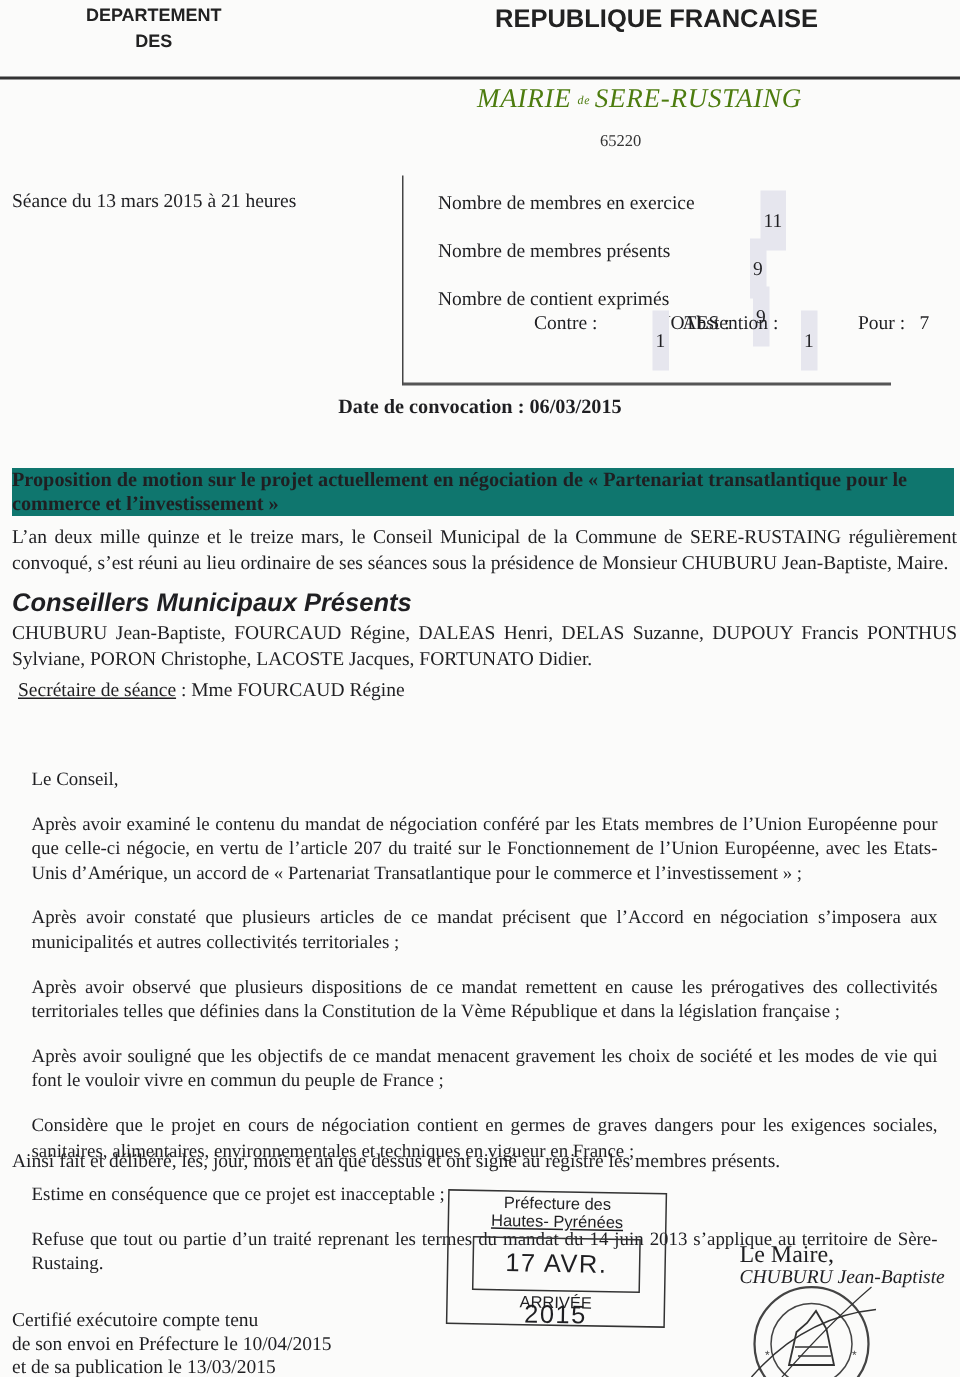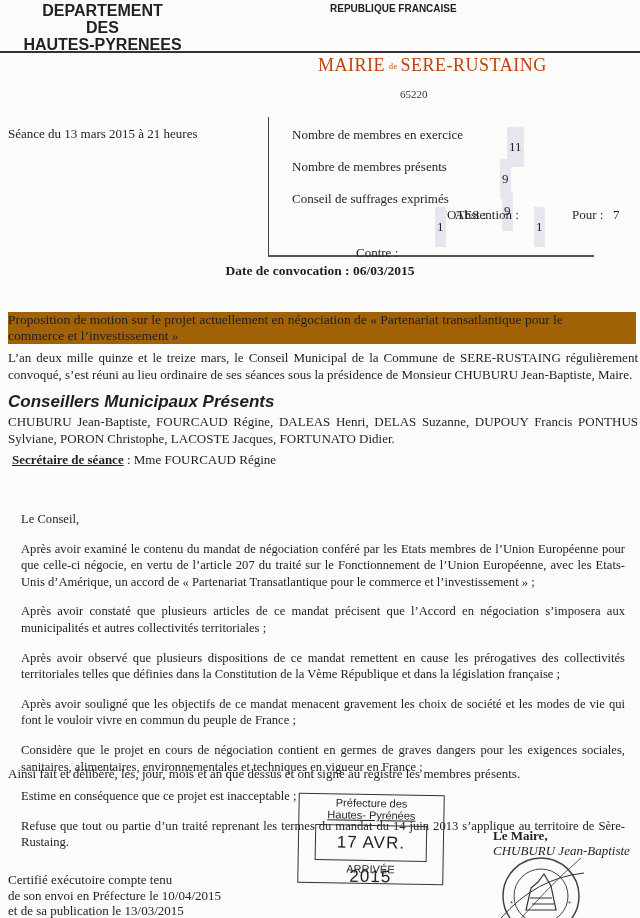--- a/index.html
+++ b/index.html
@@ -2,57 +2,56 @@
 <html><head>
 <meta charset="utf-8">
 <style>
   html, body { margin:0; padding:0; }
   body {
     width:640px; height:918px; background:#fbfbfa; position:relative; overflow:hidden;
     font-family: "Liberation Serif", serif; color:#1f1f22;
   }
   .abs { position:absolute; }
   .sans { font-family: "Liberation Sans", sans-serif; }
-  .hdr-left { left:0; top:2px; width:205px; text-align:center; font-size:16px; font-weight:bold; line-height:17px; color:#222; }
-  .hdr-right { left:330px; top:3px; font-size:10px; font-weight:bold; color:#222; }
+  .hdr-left { left:0; top:2px; width:205px; text-align:center; font-size:12px; font-weight:bold; line-height:17px; color:#222; }
+  .hdr-right { left:330px; top:3px; font-size:17px; font-weight:bold; color:#222; }
   .topline { left:0; top:51px; width:640px; height:2px; background:#333; }
-  .mairie { left:318px; top:55px; font-size:18px; color:#c2410c; letter-spacing:0.5px; }
+  .mairie { left:318px; top:55px; font-size:18px; color:#4d7c0f; letter-spacing:0.5px;font-style:italic; }
   .mairie small { font-size:8px; margin:0 3px 0 4px; vertical-align:middle; }
   .cp { left:400px; top:88px; font-size:11px; color:#333; }
   .seance { left:8px; top:126px; font-size:13px; }
   .box { left:268px; top:117px; width:325px; height:138px; border-left:1px solid #444; border-bottom:2px solid #555; }
   .stat-row { position:absolute; left:23px; font-size:13px; }
   .stat-val { position:absolute; background:#e6e6ee; padding:12px 2px; }
   .convoc { left:0; width:640px; top:263px; text-align:center; font-size:13.5px; font-weight:bold; }
-  .motion { left:8px; top:312px; width:628px; font-size:13.5px; font-weight:normal; line-height:16px; background:#a16207; }
+  .motion { left:8px; top:312px; width:628px; font-size:13.5px; font-weight:bold; line-height:16px; background:#0f766e; }
   .para { font-size:13px; line-height:16.5px; text-align:justify; }
   .p1 { left:8px; top:350px; width:630px; }
   .conseillers { left:8px; top:392px; font-size:17px; font-weight:bold; font-style:italic;text-align:right; }
   .names { left:8px; top:414px; width:630px; }
   .secretaire { left:12px; top:452px; font-size:13px; }
-  .secretaire u { font-weight:bold; }
+  .secretaire u { font-weight:normal; }
   .body { left:8px; top:498px; width:630px; font-size:12.6px; line-height:16.6px; text-align:justify; }
   .body p { margin:13px; }
   .ainsi { left:8px; top:766px; font-size:13px; }
   .certif { left:8px; top:872px; font-size:13px; line-height:15.5px; }
   .stamp { left:298px; top:794px; width:144px; height:88px; border:1px solid #333; transform:rotate(1deg); font-family:"Liberation Sans",sans-serif; }
   .stamp .t1 { position:absolute; left:0; width:144px; top:2px; text-align:center; font-size:11px; line-height:12px; }
   .stamp .date { position:absolute; left:16px; top:30px; width:110px; height:34px; border:1px solid #333; text-align:center; font-size:17px; line-height:34px; letter-spacing:1px; }
   .stamp .arr { position:absolute; left:0; width:144px; top:68px; text-align:center; font-size:11px; }
-  .maire-label { left:493px; top:828px; font-size:13px; font-weight:bold; }
+  .maire-label { left:493px; top:828px; font-size:16px; font-weight:normal; }
   .maire-name { left:493px; top:843px; font-size:13px;font-style:italic; }
   .seal { left:496px; top:848px; width:90px; height:90px; }
 </style>
 </head>
 <body>
 
 <div class="abs hdr-left sans">
   <div>DEPARTEMENT</div>
   <div>DES</div>
-  <div>HAUTES-PYRENEES</div>
 </div>
 <div class="abs hdr-right sans">REPUBLIQUE FRANCAISE</div>
 <div class="abs topline"></div>
 
 <div class="abs mairie">
   <span>MAIRIE</span><small>de</small><span>SERE-RUSTAING</span>
 </div>
 <div class="abs cp">65220</div>
 
 <div class="abs seance">Séance du 13 mars 2015 à 21 heures</div>
@@ -60,26 +59,26 @@
 <div class="abs box">
   <div class="stat-row" style="top:10px;">
     <span>Nombre de membres en exercice</span>
     <span class="stat-val" style="left:215px;">11</span>
   </div>
   <div class="stat-row" style="top:42px;">
     <span>Nombre de membres présents</span>
     <span class="stat-val" style="left:208px;">9</span>
   </div>
   <div class="stat-row" style="top:74px;">
-    <span>Conseil de suffrages exprimés</span>
+    <span>Nombre de contient exprimés</span>
     <span class="stat-val" style="left:210px;">9</span>
   </div>
   <div class="stat-row" style="top:90px; width:340px;text-align:center;">
     <span>VOTES :</span>
-    <span style="position:absolute; left:64px;margin-top:38px;">Contre :</span>
+    <span style="position:absolute; left:64px;">Contre :</span>
     <span class="stat-val" style="left:143px;">1</span>
     <span style="position:absolute; left:163px;">Abstention :</span>
     <span class="stat-val" style="left:242px;">1</span>
     <span style="position:absolute; left:280px;">Pour :</span>
     <span style="position:absolute; left:321px;">7</span>
   </div>
 </div>
 
 <div class="abs convoc">Date de convocation : 06/03/2015</div>
 

